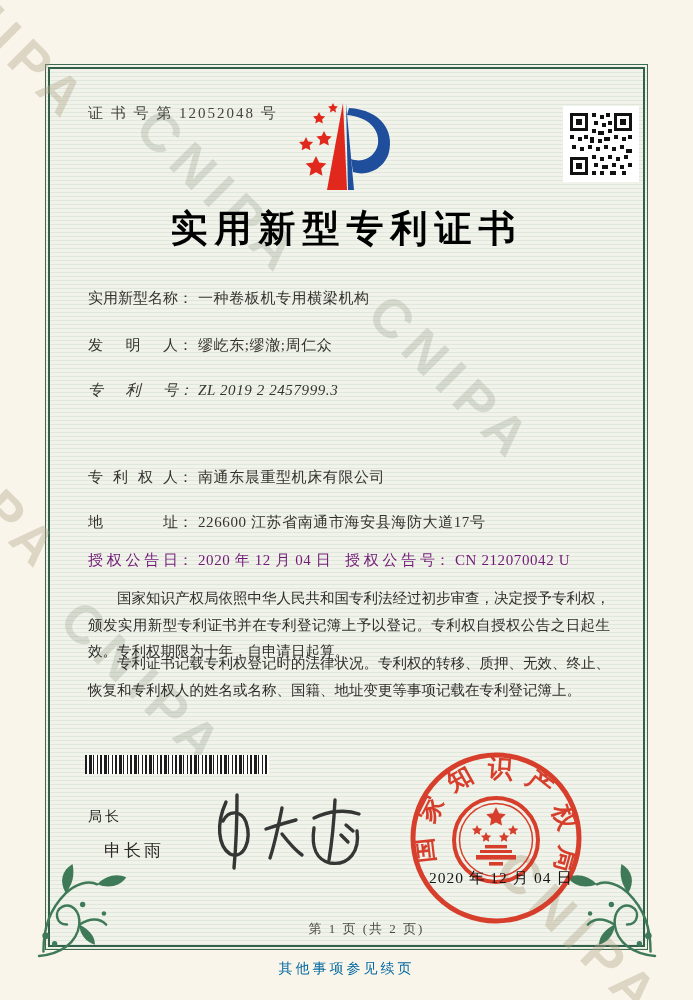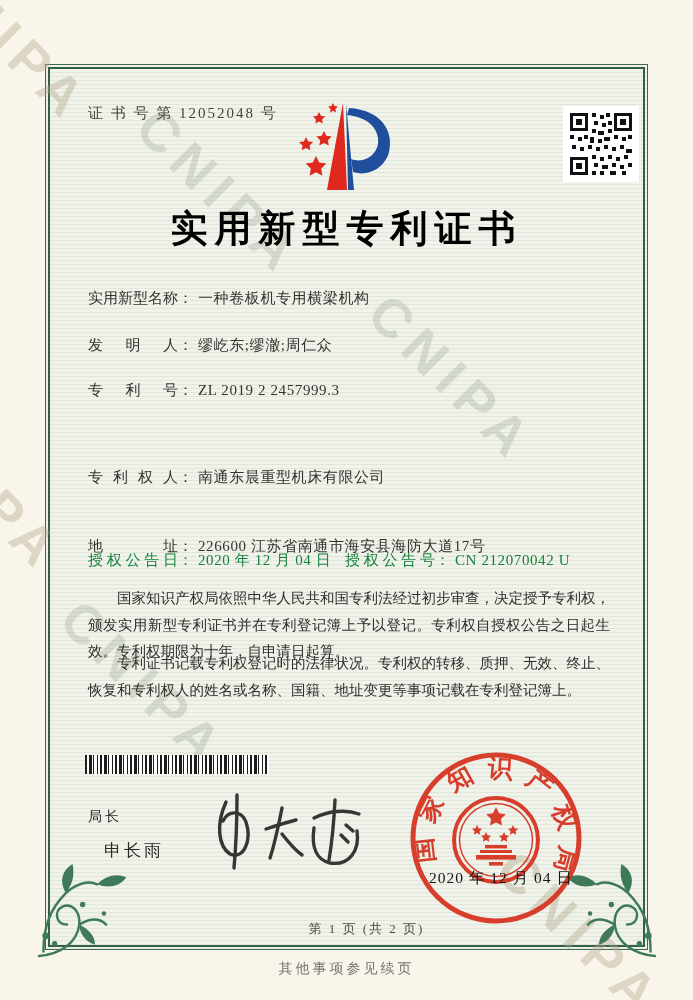--- a/index.html
+++ b/index.html
@@ -36,21 +36,21 @@
   .logo{position:absolute;left:286px;top:100px;}
   .qr{position:absolute;left:563px;top:106px;background:#fff;padding:5px;}
   .title{
     position:absolute;left:0;top:204px;width:100%;text-align:center;
     font-size:37px;font-weight:bold;color:#000000;letter-spacing:7px;
   }
   .frow{position:absolute;left:88px;font-size:15px;color:#35332f;white-space:nowrap;}
   .flabel{display:inline-block;width:90px;text-align:justify;text-align-last:justify;vertical-align:bottom;}
   .fcolon{margin-right:5px;}
   .fvalue{letter-spacing:0.6px;}
-  .frow2{position:absolute;font-size:15px;color:#15803d;white-space:nowrap;}
+  .frow2{position:absolute;font-size:15px;color:#701a75;white-space:nowrap;}
   .body-par{
     position:absolute;left:88px;width:522px;font-size:14.5px;line-height:1.83;
     color:#2f2d2a;text-align:justify;
   }
   .body-par p{margin:0;text-indent:2em;}
   .barcode{
     position:absolute;left:85px;top:755px;width:184px;height:19px;
     background:repeating-linear-gradient(90deg,
       #1c1c1c 0px,#1c1c1c 2px,#fdfdfb 2px,#fdfdfb 4px,
       #1c1c1c 4px,#1c1c1c 7px,#fdfdfb 7px,#fdfdfb 8px,
@@ -61,21 +61,21 @@
   .signer-name{position:absolute;left:88px;top:839px;font-size:17px;color:#2c2a27;letter-spacing:3px;margin-left:16px;}
   .signature{position:absolute;left:196px;top:788px;}
   .seal{position:absolute;left:406px;top:748px;}
   .seal-date{
     position:absolute;left:429px;top:868px;font-size:15.5px;color:#141414;
     letter-spacing:1px;z-index:3;white-space:nowrap;
   }
   .pagination{position:absolute;left:0;top:920px;width:100%;text-align:center;font-size:13px;color:#4d4b46;letter-spacing:2px;padding-left:20px;}
   .footer-note{
     position:absolute;left:0;top:960px;width:100%;text-align:center;
-    font-size:14px;color:#737373;letter-spacing:3px;
+    font-size:14px;color:#0369a1;letter-spacing:3px;
   }
   .flourish{position:absolute;z-index:2;}
   .flourish.right{transform:scaleX(-1);}
 </style>
 </head>
 <body>
 
 <div id="page">
 
   <span class="wm" style="left:-45px;top:-58px;">CNIPA</span>
@@ -195,27 +195,27 @@
     </svg>
 
     <div class="title">实用新型专利证书</div>
 
     <div class="frow" style="top:289px;">
       <span class="flabel">实用新型名称</span><span class="fcolon">：</span><span class="fvalue">一种卷板机专用横梁机构</span>
     </div>
     <div class="frow" style="top:336px;">
       <span class="flabel">发明人</span><span class="fcolon">：</span><span class="fvalue">缪屹东;缪澈;周仁众</span>
     </div>
-    <div class="frow" style="top:381px;">
+    <div class="frow" style="top:381px;font-style:italic;">
       <span class="flabel">专利号</span><span class="fcolon">：</span><span class="fvalue">ZL 2019 2 2457999.3</span>
     </div>
     <div class="frow" style="top:468px;">
       <span class="flabel">专利权人</span><span class="fcolon">：</span><span class="fvalue">南通东晨重型机床有限公司</span>
     </div>
-    <div class="frow" style="top:513px;margin-top:24px;">
+    <div class="frow" style="top:513px;">
       <span class="flabel">地址</span><span class="fcolon">：</span><span class="fvalue">226600 江苏省南通市海安县海防大道17号</span>
     </div>
 
     <div class="frow2" style="left:88px;top:551px;">
       <span class="flabel">授权公告日</span><span class="fcolon">：</span><span class="fvalue">2020 年 12 月 04 日</span>
     </div>
     <div class="frow2" style="left:345px;top:551px;">
       <span class="flabel">授权公告号</span><span class="fcolon">：</span><span class="fvalue">CN 212070042 U</span>
     </div>
 

